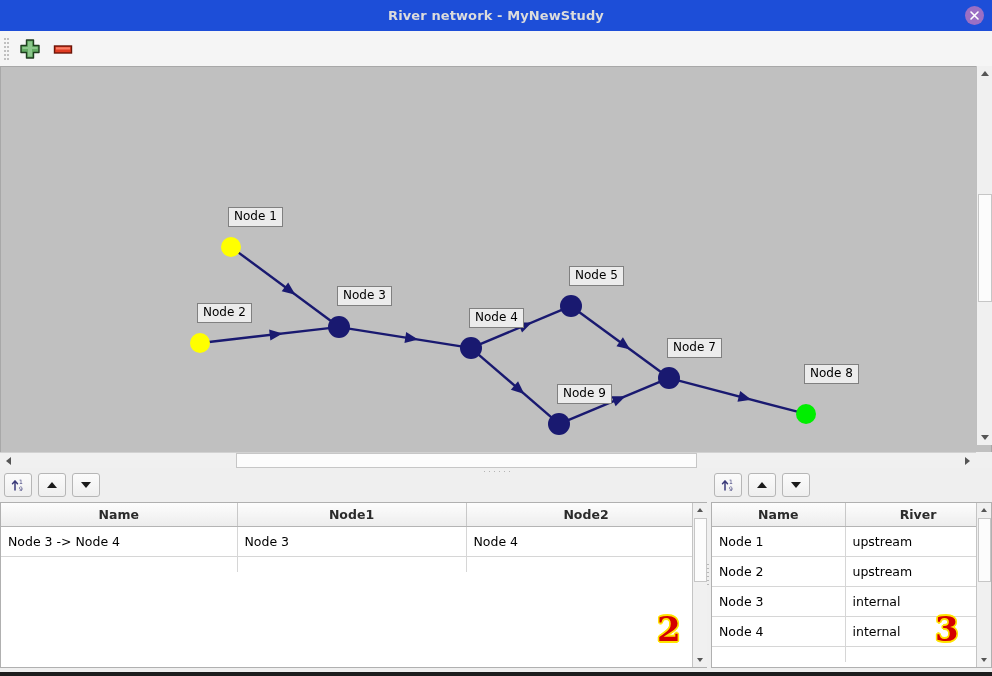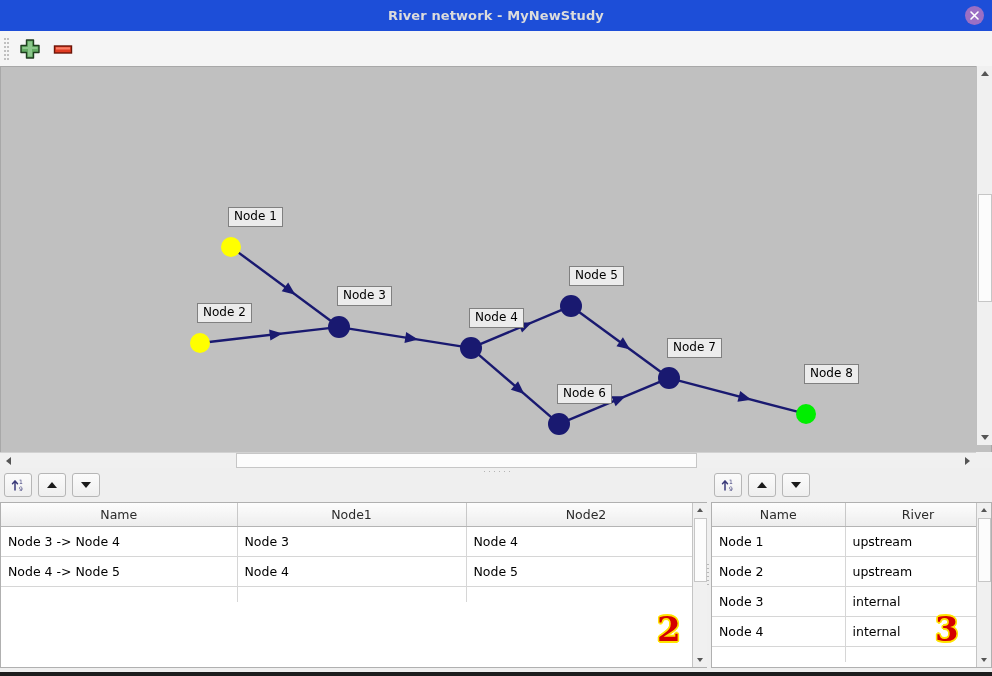--- a/index.html
+++ b/index.html
@@ -243,21 +243,21 @@
     border-collapse: collapse;
     table-layout: fixed;
     width: 100%;
     font-size: 12.5px;
   }
   table.grid th {
     background: linear-gradient(#fdfdfd, #ededed);
     border-right: 1px solid #c8c8c8;
     border-bottom: 1px solid #b4b4b4;
     height: 23px;
-    font-weight: normal;
+    font-weight: bold;
     color: #2b2b2b;
     text-align: center;
     padding: 0;
   }
   table.grid td {
     border-right: 1px solid #d6d6d6;
     border-bottom: 1px solid #d6d6d6;
     height: 29px;
     padding: 0 0 0 7px;
     color: #000;
@@ -396,21 +396,21 @@
         <circle cx="558" cy="357" r="11" fill="#191970"></circle>
         <circle cx="668" cy="311" r="11" fill="#191970"></circle>
         <circle cx="805" cy="347" r="10" fill="#00ee00"></circle>
       </svg>
     <div id="graph-labels">
         <div class="node-label" style="left: 227px; top: 140px;">Node 1</div>
         <div class="node-label" style="left: 196px; top: 236px;">Node 2</div>
         <div class="node-label" style="left: 336px; top: 219px;">Node 3</div>
         <div class="node-label" style="left: 468px; top: 241px;">Node 4</div>
         <div class="node-label" style="left: 568px; top: 199px;">Node 5</div>
-        <div class="node-label" style="left: 556px; top: 317px;">Node 6</div>
+        <div class="node-label" style="left: 556px; top: 317px;">Node 9</div>
         <div class="node-label" style="left: 666px; top: 271px;">Node 7</div>
         <div class="node-label" style="left: 803px; top: 297px; text-align: center;">Node 8</div>
       </div>
 
   </div>
 
   <div class="vscroll">
     <div class="arrow-up" style="display:flex;align-items:center;justify-content:center;">
       <div class="tri tri-up"></div>
     </div>
@@ -483,25 +483,20 @@
               <th>Node1</th>
               <th>Node2</th>
             </tr>
           </thead>
           <tbody>
             <tr>
               <td>Node 3 -&gt; Node 4</td>
               <td>Node 3</td>
               <td>Node 4</td>
             </tr>
-            <tr>
-              <td>Node 4 -&gt; Node 5</td>
-              <td>Node 4</td>
-              <td>Node 5</td>
-            </tr>
             <tr class="filler">
               <td>&nbsp;</td>
               <td>&nbsp;</td>
               <td>&nbsp;</td>
             </tr>
           </tbody>
         </table>
     </div>
     <div class="tscroll" style="left:692px; top:31px; height:164px;">
       <div class="arrow-up">

